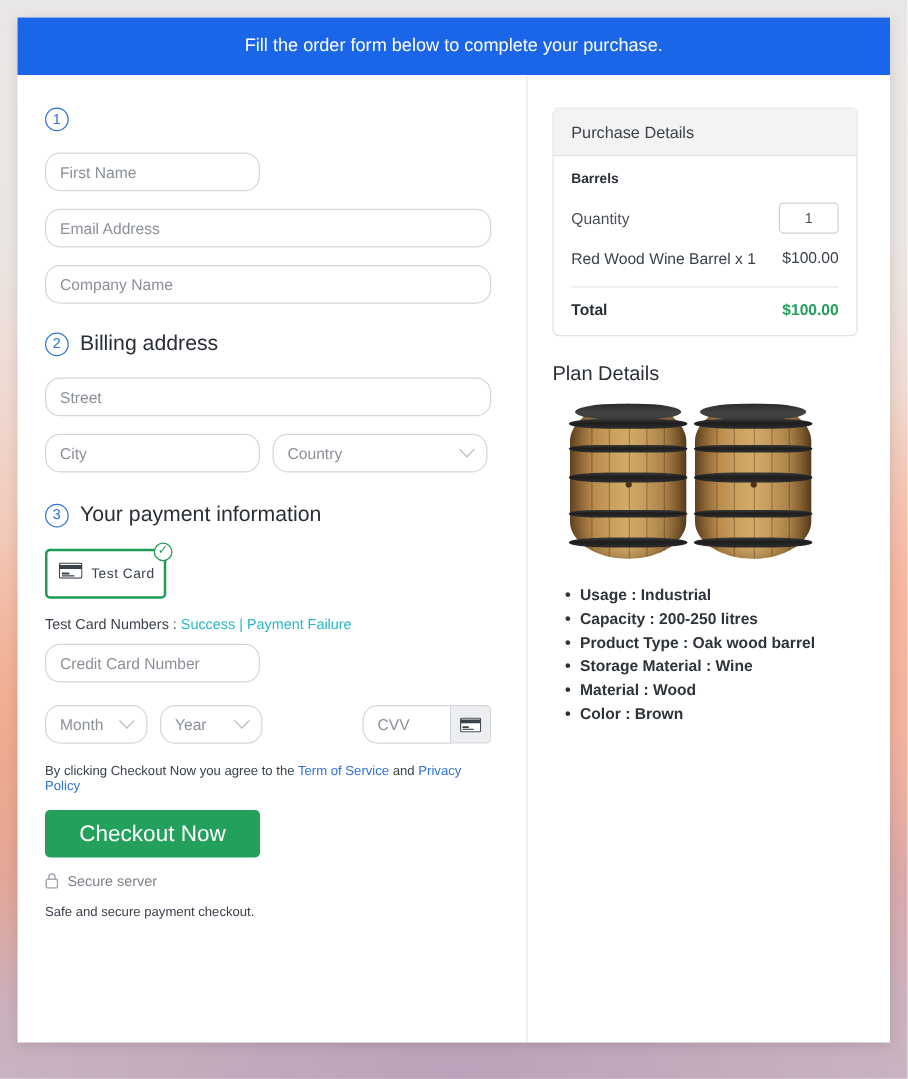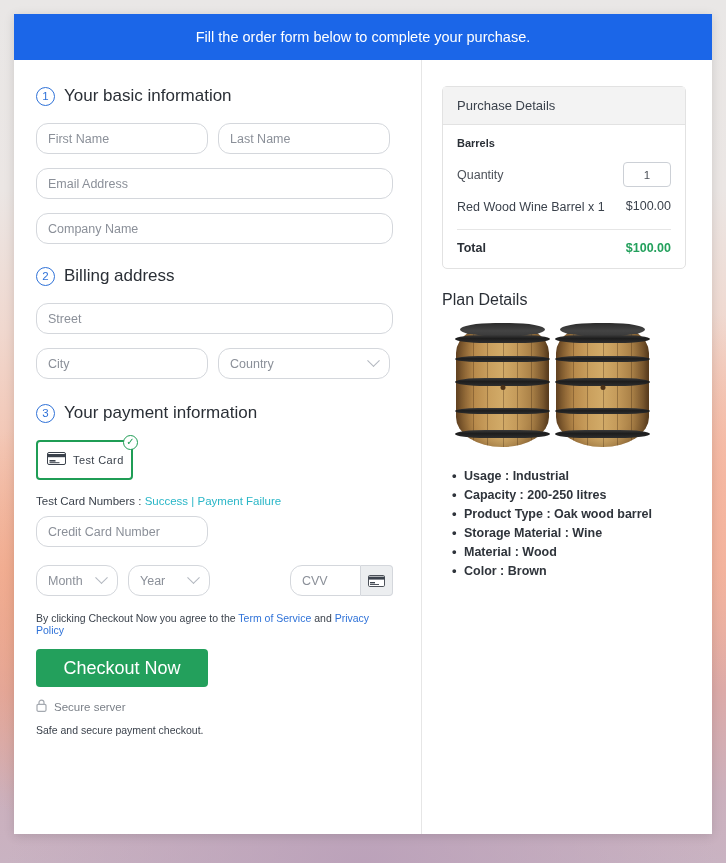--- a/index.html
+++ b/index.html
@@ -288,26 +288,24 @@
     <div class="banner">
       <span>Fill the order form below to complete your purchase.</span>
     </div>
 
     <div class="body-cols">
 
       <div class="col-left">
 
         <div class="sec-head">
           <span class="sec-num">1</span>
-          <span class="sec-title">Your basic information</span>
         </div>
 
         <div class="row">
           <div class="fld half">First Name</div>
-          <div class="fld half">Last Name</div>
         </div>
         <div class="row">
           <div class="fld full">Email Address</div>
         </div>
         <div class="row">
           <div class="fld full">Company Name</div>
         </div>
 
         <div class="sec-head" style="margin-top:22px">
           <span class="sec-num">2</span>

